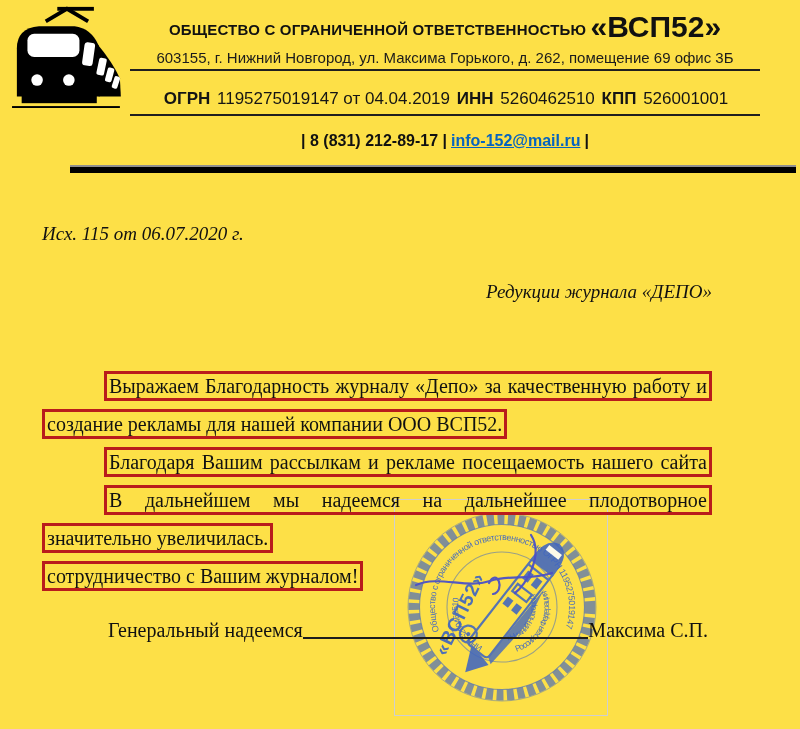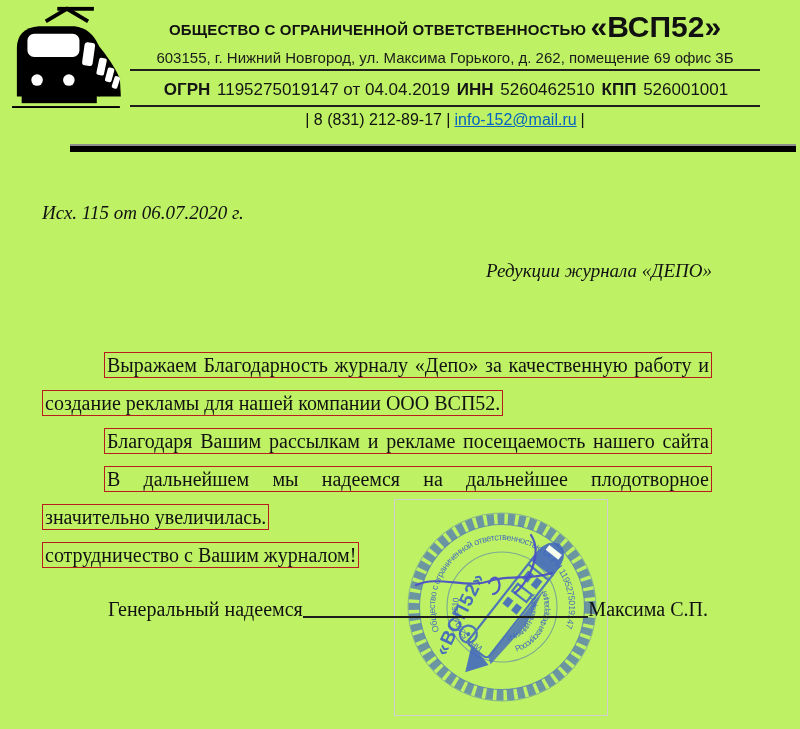--- a/index.html
+++ b/index.html
@@ -1,43 +1,43 @@
 <!DOCTYPE html>
 <html><head>
 <meta charset="utf-8">
 <style>
   html,body{margin:0;padding:0;background:#fff;}
-  .page{position:relative;width:800px;height:729px;background:#bef264;overflow:hidden;
+  .page{position:relative;width:800px;height:729px;background:#fde047;overflow:hidden;
         font-family:"Liberation Serif",serif;color:#111;}
 
   
   .letterhead{position:relative;padding-top:10px;font-family:"Liberation Sans",sans-serif;}
   .logo{position:absolute;left:6px;top:4px;width:118px;height:104px;}
   .hcol{margin-left:130px;width:630px;text-align:center;}
   .h-company{font-weight:bold;font-size:15px;letter-spacing:.2px;white-space:nowrap;}
   .h-company .big{font-size:30px;letter-spacing:0;vertical-align:-2px;}
   .h-address{font-size:15px;margin-top:5px;color:#1b1b1b;}
   .h-rule{border-top:2px solid #1f1f1f;margin-top:3px;}
-  .h-ogrn{font-size:17px;padding:9px 0 2px 0;color:#151515;}
+  .h-ogrn{font-size:17px;padding:18px 0 2px 0;color:#151515;}
   .h-ogrn b{margin:0 2px;}
-  .h-phone{font-weight:normal;font-size:16px;padding-top:4px;}
+  .h-phone{font-weight:bold;font-size:16px;padding-top:16px;}
   .h-phone a{color:#0563C1;text-decoration:underline;margin:0 4px;}
   .divider{margin:15px 0 0 70px;width:726px;}
   .divider .g{height:2px;background:#8f8f8f;}
   .divider .b{height:6px;background:#000;}
 
   
   .content{position:relative;z-index:2;margin-left:42px;width:670px;}
   .ref{margin-top:50px;font-style:italic;font-size:19px;}
   .recipient{margin-top:36px;text-align:right;font-style:italic;font-size:19px;}
   .bodytext{margin-top:64px;font-size:20px;}
   .line{line-height:38px;height:38px;}
   .line.justify{text-align:justify;text-align-last:justify;}
   .line.indent{padding-left:62px;}
-  .boxed{border:1px solid #b91c1c;padding:1px 2px;}
+  .boxed{border:3px solid #b91c1c;padding:1px 2px;}
   .sig{display:flex;align-items:flex-end;margin:24px 0 0 66px;width:600px;font-size:20px;}
   .sig-line{flex:1;border-bottom:2px solid #1d1d1d;margin-bottom:3px;}
   .sig span{white-space:nowrap;}
 
   
   .stamp{position:absolute;left:394px;top:497px;width:216px;height:220px;z-index:1;}
 </style>
 </head>
 <body>
 

